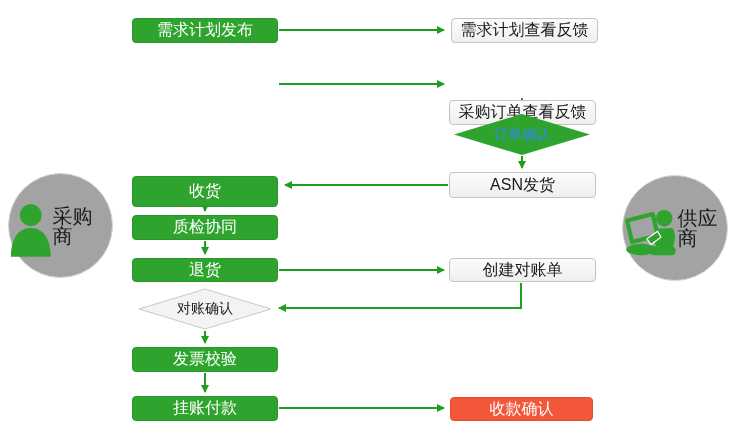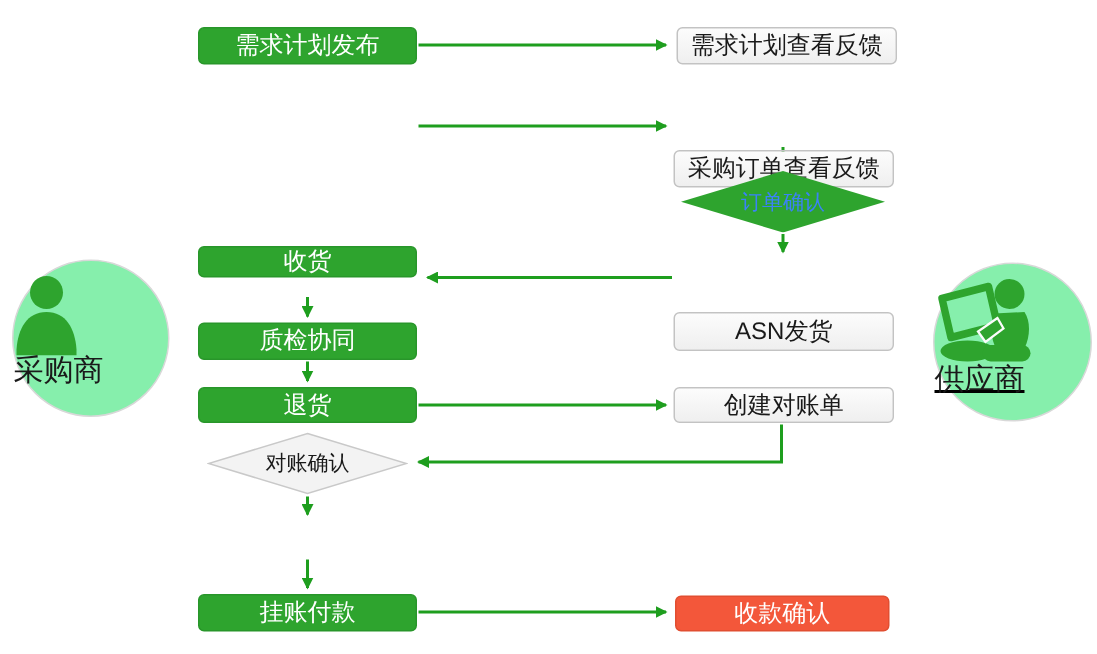--- a/index.html
+++ b/index.html
@@ -23,22 +23,22 @@
   }
   .diamond{position:absolute;}
   .diamond svg{display:block;}
   .diamond .dlabel{
     position:absolute;left:0;top:0;width:100%;height:100%;
     display:flex;align-items:center;justify-content:center;font-size:14px;white-space:nowrap;
   }
   .diamond.green-d .dlabel{color:#3b82f6;}
   .diamond.gray-d .dlabel{color:#1a1a1a;}
   .actor{
-    position:absolute;border-radius:50%;background:#86efac;border:1px solid #d8d8d8;
-    display:flex;flex-direction:column;align-items:flex-start;justify-content:flex-start;
+    position:absolute;border-radius:50%;background:#a3a3a3;border:1px solid #d8d8d8;
+    display:flex;flex-direction:row;align-items:center;justify-content:flex-start;
     box-sizing:border-box;
   }
   .actor .alabel{font-size:20px;color:#1a1a1a;line-height:1;}
   .actor svg{display:block;}
 </style>
 </head>
 <body>
 
 <div class="stage">
 
@@ -60,62 +60,63 @@
       <path d="M521,283 V308 H279" marker-end="url(#arr)"></path>
       <path d="M205,331 V343" marker-end="url(#arr)"></path>
       <path d="M205,373 V392" marker-end="url(#arr)"></path>
       <path d="M279,408 H444" marker-end="url(#arr)"></path>
     </g>
   </svg>
 
   <div class="node green" style="left:132px;top:18px;width:146px;height:25px;">需求计划发布</div>
 
 
-  <div class="node green" style="left:132px;top:164px;width:146px;height:21px;">收货</div>
+  <div class="node green" style="left:132px;top:176px;width:146px;height:31px;">收货</div>
 
   <div class="node green" style="left:132px;top:215px;width:146px;height:25px;">质检协同</div>
 
   <div class="node green" style="left:132px;top:258px;width:146px;height:24px;">退货</div>
 
   <div class="diamond gray-d" style="left:138px;top:288px;width:134px;height:42px;">
     <svg width="134" height="42" viewBox="0 0 134 42">
       <polygon points="67,1 133,21 67,41 1,21" fill="#f3f3f3" stroke="#c9c9c9" stroke-width="1"></polygon>
     </svg>
     <span class="dlabel">对账确认</span>
   </div>
 
+  <div class="node green" style="left:132px;top:347px;width:146px;height:25px;">发票校验</div>
 
   <div class="node green" style="left:132px;top:396px;width:146px;height:25px;">挂账付款</div>
 
   <div class="node gray" style="left:451px;top:18px;width:147px;height:25px;">需求计划查看反馈</div>
 
   <div class="node gray" style="left:449px;top:72px;width:147px;height:25px;margin-top:28px;">采购订单查看反馈</div>
 
   <div class="diamond green-d" style="left:454px;top:114px;width:136px;height:41px;">
     <svg width="136" height="41" viewBox="0 0 136 41">
       <polygon points="68,0 136,20.5 68,41 0,20.5" fill="#2EA42E"></polygon>
     </svg>
     <span class="dlabel">订单确认</span>
   </div>
 
-  <div class="node gray" style="left:449px;top:172px;width:147px;height:26px;margin-top:36px;">ASN发货</div>
+  <div class="node gray" style="left:449px;top:172px;width:147px;height:26px;">ASN发货</div>
 
   <div class="node gray" style="left:449px;top:258px;width:147px;height:24px;">创建对账单</div>
 
   <div class="node red" style="left:450px;top:397px;width:143px;height:24px;">收款确认</div>
 
   <div class="actor" style="left:8px;top:173px;width:105px;height:105px;">
     <svg width="44" height="54" viewBox="0 0 44 54" style="margin-top:9px;">
       <circle cx="22" cy="12" r="11" fill="#2EA42E"></circle>
       <path d="M22,25 C9,25 3,36 2,50 L2,54 L42,54 L42,50 C41,36 35,25 22,25 Z" fill="#2EA42E"></path>
     </svg>
     <span class="alabel">采购商</span>
   </div>
 
-  <div class="actor" style="left:622px;top:175px;width:106px;height:106px;text-decoration:underline;">
+  <div class="actor" style="left:622px;top:175px;width:106px;height:106px;">
     <svg width="66" height="58" viewBox="0 0 66 58" style="margin-top:9px;">
       <polygon points="5,14 36,6 42,32 11,40" fill="none" stroke="#2EA42E" stroke-width="5" stroke-linejoin="round"></polygon>
       <ellipse cx="22" cy="49" rx="18" ry="7" fill="#2EA42E"></ellipse>
       <circle cx="50" cy="11" r="10" fill="#2EA42E"></circle>
       <path d="M40,24 C37,34 38,42 41,47 L60,47 C64,39 64,29 60,23 Z" fill="#2EA42E"></path>
       <path d="M42,27 L29,36 L34,43 L46,34 Z" fill="#2EA42E" stroke="#fcfcfc" stroke-width="1.5"></path>
       <rect x="32" y="45" width="32" height="11" rx="5.5" fill="#2EA42E"></rect>
     </svg>
     <span class="alabel">供应商</span>
   </div>

